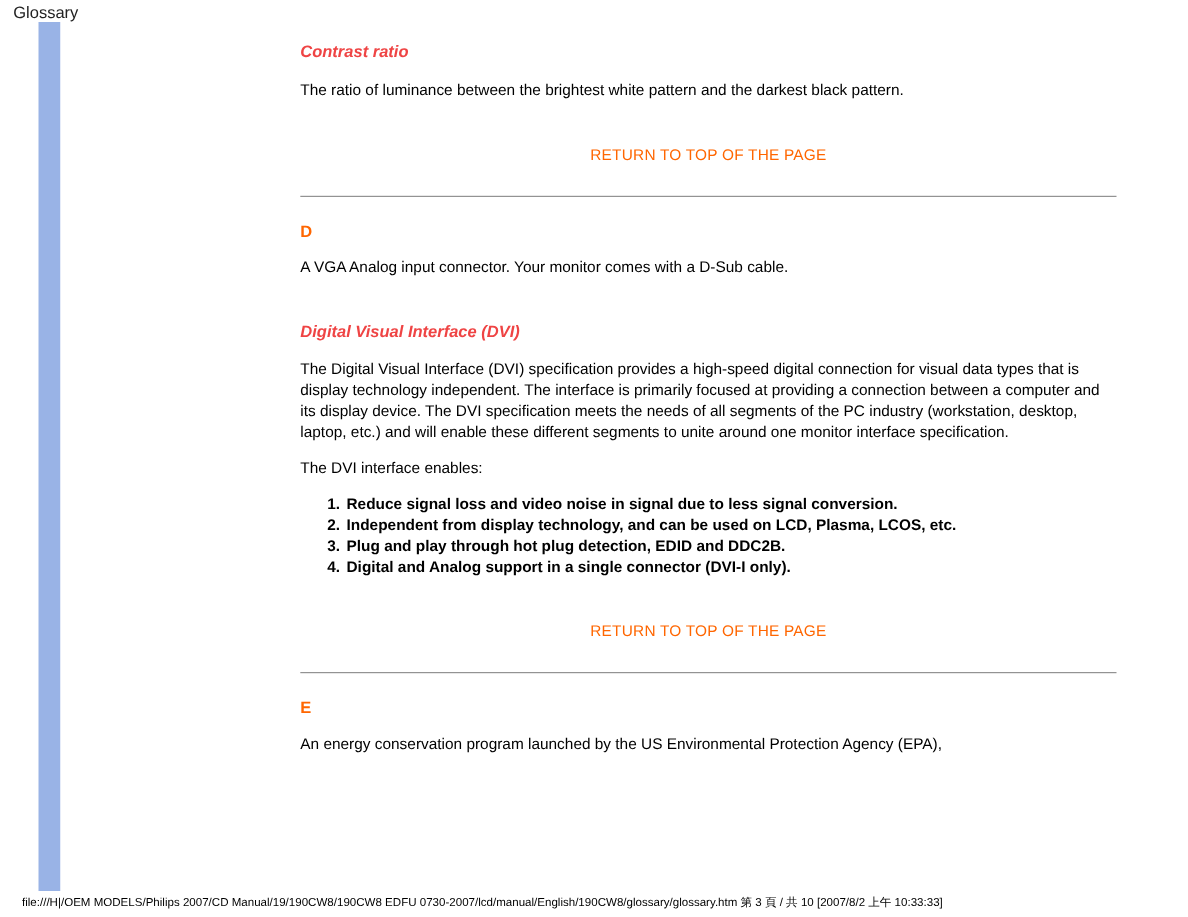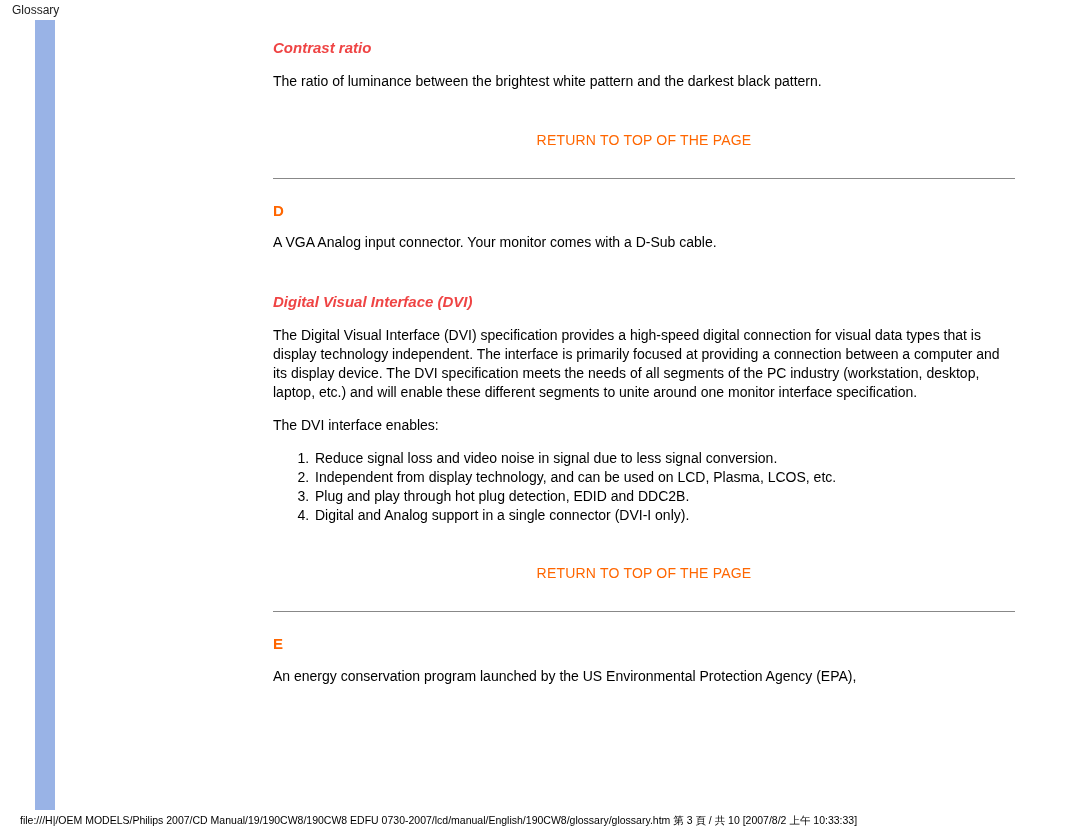--- a/index.html
+++ b/index.html
@@ -1,21 +1,21 @@
 <!DOCTYPE html>
 <html><head>
 <meta charset="utf-8">
 <style>
   * { box-sizing: border-box; margin: 0; padding: 0; }
   html, body { width: 1080px; height: 834px; background: #fff; font-family: Arial, Helvetica, sans-serif; }
   body { position: relative; }
   .header-label {
     position: absolute;
     top: 3px; left: 12px;
-    font-size: 12px; color: #222;
+    font-size: 15px; color: #222;
   }
   .outer {
     position: absolute;
     top: 20px; left: 35px;
     width: 1010px;
     height: 790px;
     display: flex;
   }
   .side-blue {
     width: 20px;
@@ -63,20 +63,21 @@
     border: none;
     border-top: 1px solid #888;
     margin: 10px 0 22px 0;
   }
   ol {
     margin: 0 0 14px 40px;
   }
   ol li {
     padding-left: 2px;
     line-height: 1.35;
+    font-weight: bold;
   }
   .footer-path {
     position: absolute;
     bottom: 6px; left: 20px;
     font-size: 10.5px;
     color: #000;
     white-space: nowrap;
   }
 </style>
 </head>

